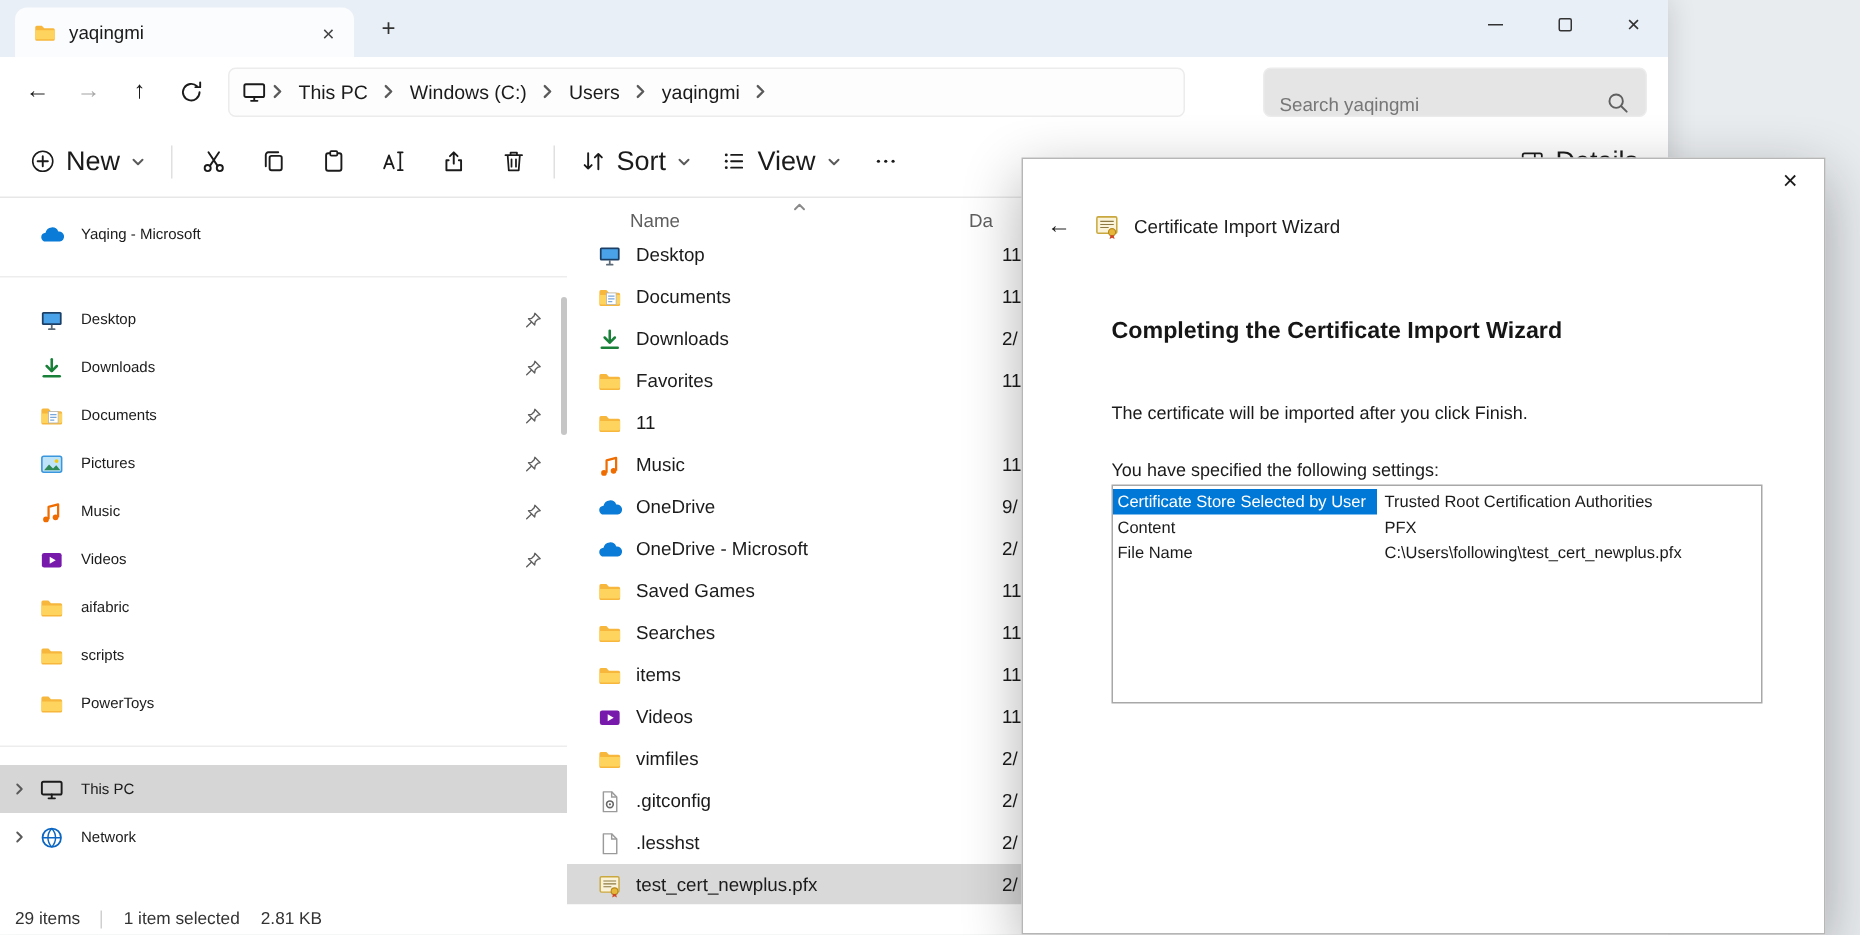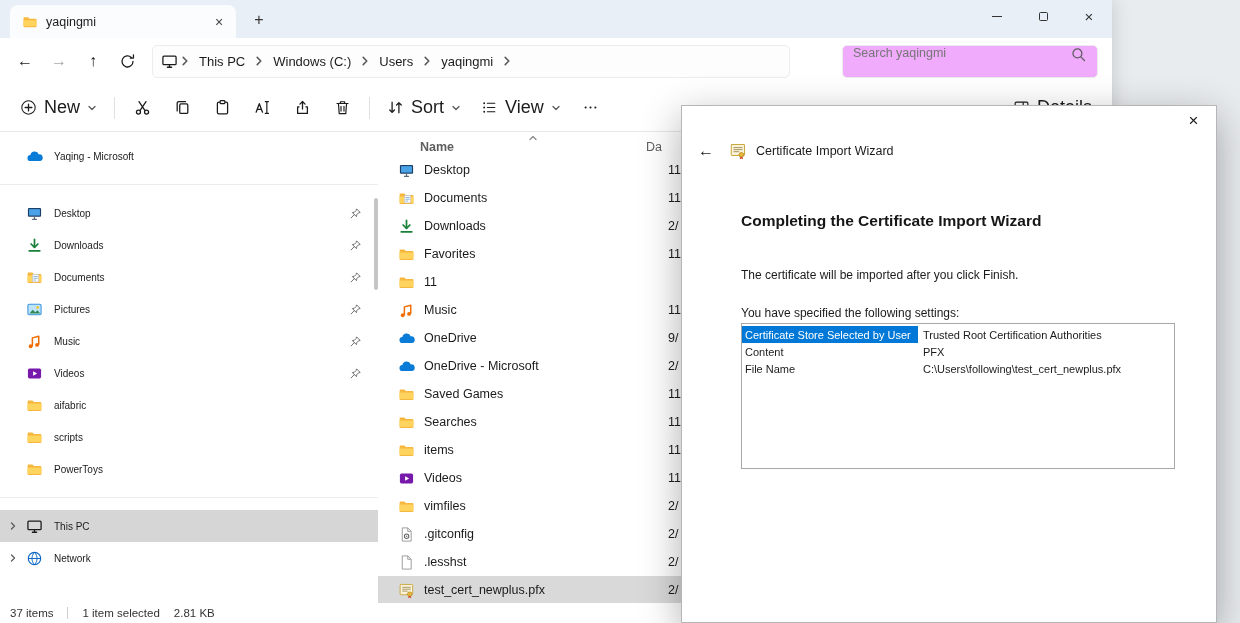--- a/index.html
+++ b/index.html
@@ -21,22 +21,22 @@
   .minline{display:block;width:10px;border-top:1.2px solid #333;}
   .maxbox{display:block;width:9px;height:9px;border:1.2px solid #333;border-radius:1.5px;}
 
   .navbar{height:46px;background:#fff;display:flex;align-items:center;padding:0 14px 0 8px;}
   .nav-btn{width:34px;height:34px;display:flex;align-items:center;justify-content:center;font-size:16px;border-radius:4px;flex:none;}
   .nav-btn.disabled{color:#a8a8a8;}
   .addressbar{margin-left:8px;height:33px;width:638px;background:#fdfdfe;border:1px solid #ececec;border-radius:5px;
     display:flex;align-items:center;padding:0 8px;font-size:13px;}
   .crumb{padding:4px 7px;border-radius:4px;white-space:nowrap;}
   .crumb-sep{display:inline-flex;width:12px;height:12px;margin:0 1px;}
-  .searchbox{margin-left:auto;width:256px;height:33px;border:1px solid #ececec;border-radius:5px;background:#f0abfc;
-    display:flex;align-items:flex-start;padding:0 10px;gap:8px;}
+  .searchbox{margin-left:auto;width:256px;height:33px;border:1px solid #ececec;border-radius:5px;background:#e5e5e5;
+    display:flex;align-items:flex-end;padding:0 10px;gap:8px;}
   .searchbox input{border:none;outline:none;flex:1;font-size:12.5px;background:transparent;color:#1b1b1b;font-family:inherit;}
   .searchbox input::placeholder{color:#767676;}
 
   .toolbar{height:48px;background:#fff;border-bottom:1px solid #e7e7e7;display:flex;align-items:center;padding:0 10px;}
   .tb-btn{height:36px;display:flex;align-items:center;gap:7px;padding:0 10px;border-radius:4px;font-size:18px;flex:none;}
   .tb-icon-btn{width:40px;height:36px;display:flex;align-items:center;justify-content:center;border-radius:4px;flex:none;}
   .tb-sep{width:1px;height:22px;background:#e0e0e0;margin:0 7px;flex:none;}
   .tb-details{margin-left:auto;}
   .chev{display:inline-flex;width:10px;height:10px;}
   .icon{display:inline-flex;width:17px;height:17px;flex:none;}
@@ -49,21 +49,21 @@
   .side-item.selected{background:#d6d6d6;}
   .expander{position:absolute;left:8px;top:50%;transform:translateY(-50%);width:10px;height:10px;}
   .side-label{white-space:nowrap;}
   .pin{margin-left:auto;margin-right:16px;width:13px;height:13px;display:inline-flex;}
   .side-divider{height:1px;background:#ededed;margin:12px 0;}
   .side-scrollthumb{position:absolute;right:2px;top:66px;width:4px;height:92px;background:#c6c6c6;border-radius:2px;}
 
   .filearea{flex:1;position:relative;overflow:hidden;font-size:12.5px;}
   .col-caret{position:absolute;left:150px;top:0;width:10px;height:10px;}
   .colheader{height:24px;display:flex;align-items:flex-end;color:#5f5f5f;padding-left:20px;padding-bottom:2px;}
-  .col-name{margin-left:22px;width:226px;font-weight:bold;}
+  .col-name{margin-left:22px;width:226px;}
   .file-row{height:28px;display:flex;align-items:center;padding-left:20px;}
   .file-row.selected{background:#d9d9d9;}
   .file-row .icon{margin-right:9px;}
   .file-name{width:244px;white-space:nowrap;overflow:hidden;}
   .file-date{white-space:nowrap;}
 
   .statusbar{position:absolute;left:0;bottom:0;width:100%;height:20px;background:#fff;display:flex;align-items:center;
     gap:14px;padding-left:10px;font-size:11.5px;color:#333;}
   .sb-sep{width:1px;height:12px;background:#cfcfcf;}
 
@@ -628,21 +628,21 @@
               </svg>
             </span>
             <span class="file-name">test_cert_newplus.pfx</span>
             <span class="file-date">2/</span>
           </div>
         </div>
     </div>
   </div>
 
   <div class="statusbar">
-    <span>37 items</span>
+    <span>29 items</span>
     <span class="sb-sep"></span>
     <span>1 item selected</span>
     <span>2.81 KB</span>
   </div>
 </div>
 
 <div class="dialog">
   <div class="dlg-titlebar">
     <div class="dlg-close">×</div>
   </div>

